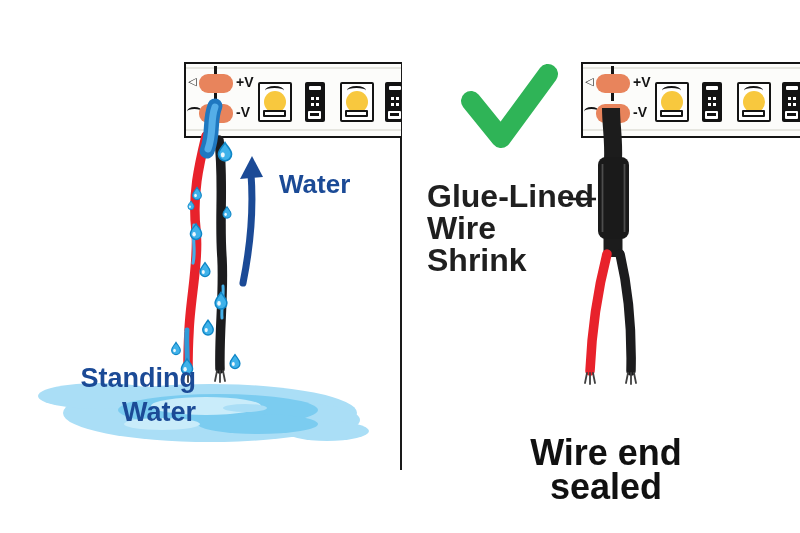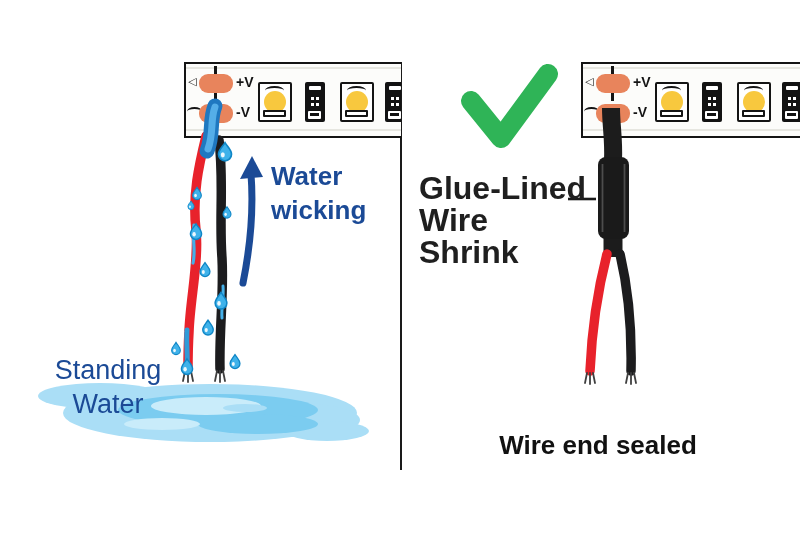--- a/index.html
+++ b/index.html
@@ -40,25 +40,25 @@
   .res.p2{left:198.5px;}
   .res-bar{position:absolute;left:4px;top:4px;width:12px;height:4px;background:#ffffff;border-radius:1px;}
   .res-dots{position:absolute;left:6px;top:15px;width:3px;height:3px;background:#ffffff;box-shadow:5px 0 0 #ffffff,0 6px 0 #ffffff,5px 6px 0 #ffffff;}
   .res-slot{position:absolute;left:3.5px;bottom:3px;width:13px;height:8px;background:#ffffff;border-radius:1px;}
   .res-slot::after{content:"";position:absolute;left:2px;top:2px;right:2px;bottom:2.5px;background:#121212;}
 
   
   .overlay{position:absolute;left:0;top:0;}
 
   
-  .cap{position:absolute;margin:0;}
+  .cap{position:absolute;margin:8px;}
   .wicking{left:271px;top:159px;width:120px;font-size:26px;font-weight:700;color:#1b4a96;line-height:34px;}
-  .standing{left:28px;top:353px;width:160px;text-align:center;font-size:27px;font-weight:400;color:#1b4a96;line-height:34px;}
+  .standing{left:28px;top:353px;width:160px;text-align:right;font-size:27px;font-weight:700;color:#1b4a96;line-height:34px;}
   .glue{left:419px;top:172px;width:170px;font-size:32px;font-weight:700;color:#1f1f1f;line-height:32px;}
-  .sealed{left:478px;top:428px;width:240px;text-align:center;font-size:26px;font-weight:700;color:#111111;line-height:34px;}
+  .sealed{left:478px;top:428px;width:240px;text-align:center;font-size:36px;font-weight:700;color:#111111;line-height:34px;}
 </style>
 </head>
 <body>
 
 <div class="canvas">
 
   <div class="divider"></div>
 
   <div class="strip strip-left">
     <div class="shade top"></div>
@@ -199,21 +199,21 @@
           <line x1="631" y1="373" x2="631" y2="384"></line>
           <line x1="634" y1="373" x2="636" y2="383"></line>
       </g>
     </g>
 
     <line x1="568" y1="199" x2="596" y2="199" stroke="#1a1a1a" stroke-width="2.6"></line>
   </svg>
 
   <p class="cap wicking">
     <span>Water</span><br>
-    <span>wicking</span><br>
+    <br>
   </p>
 
   <p class="cap standing">
     <span>Standing</span><br>
     <span>Water</span>
   </p>
 
   <p class="cap glue">
     <span>Glue-Lined</span><br>
     <span>Wire Shrink</span>

